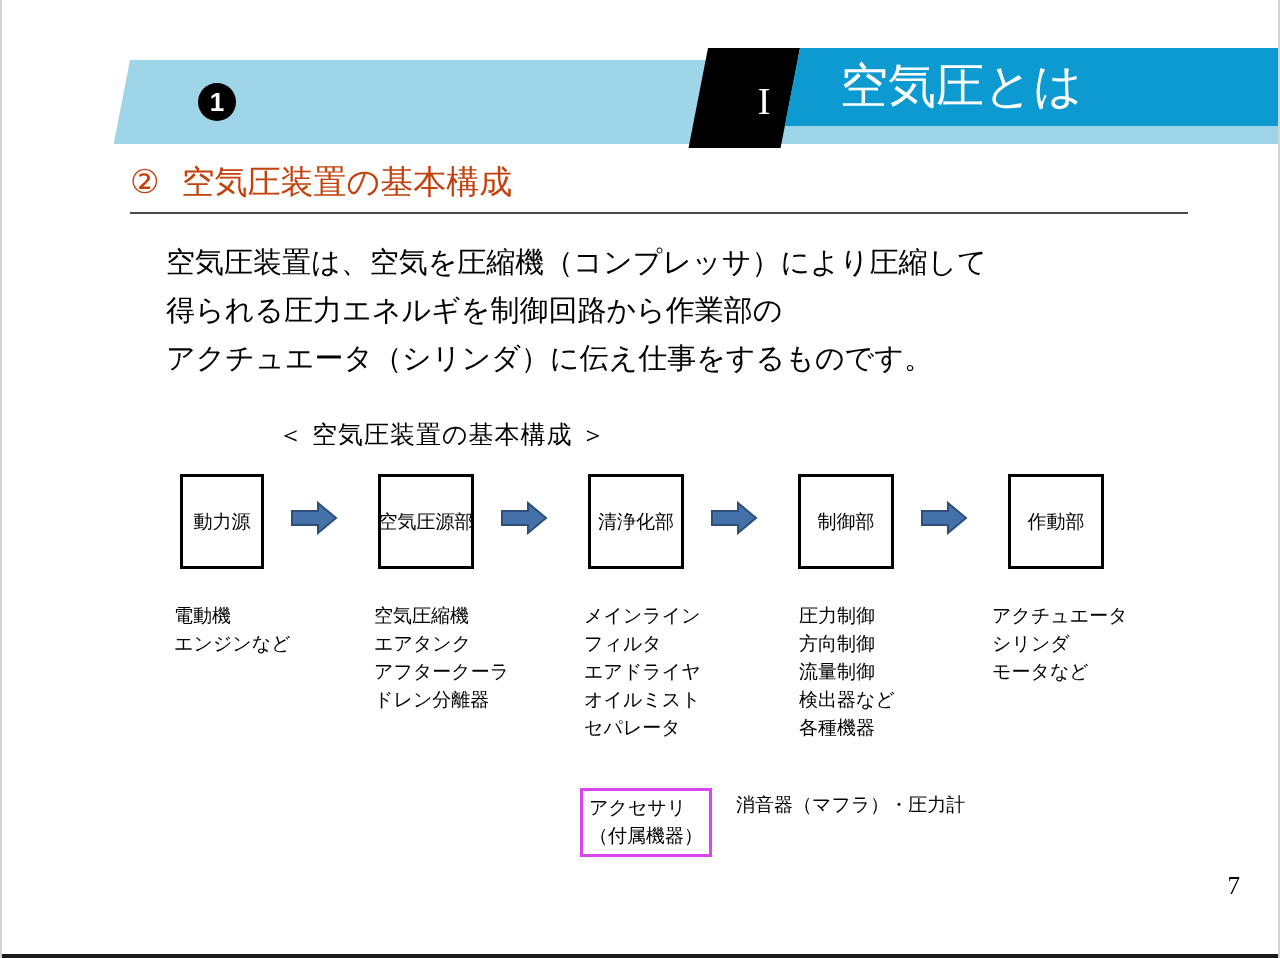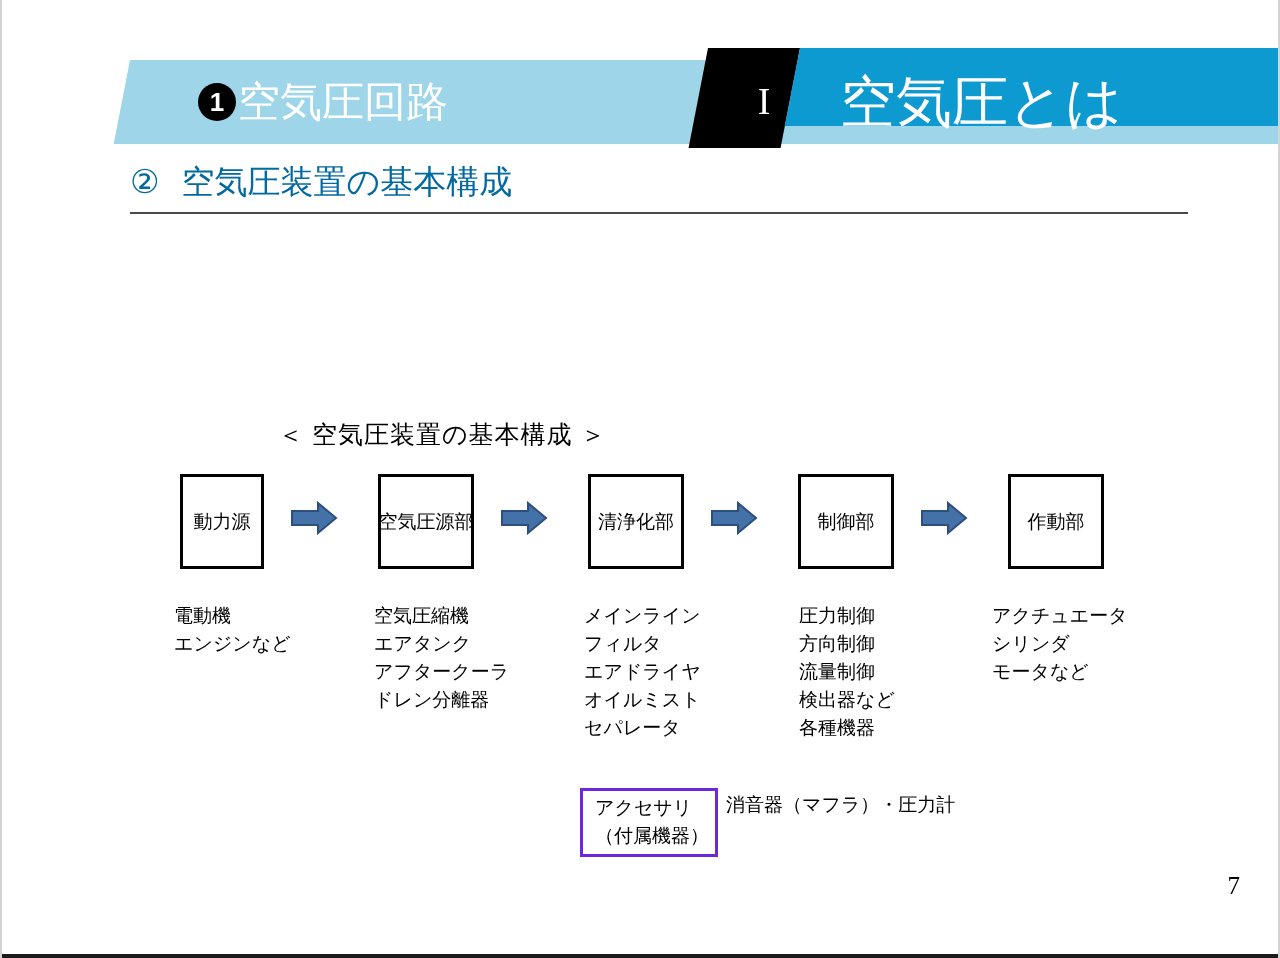--- a/index.html
+++ b/index.html
@@ -116,37 +116,37 @@
     justify-content: center;
     color: #ffffff;
     font-family: "Liberation Serif", "DejaVu Serif", serif;
     font-size: 38px;
     line-height: 1;
   }
 
   .header-right-text {
     position: absolute;
     left: 838px;
-    top: 17px;
+    top: 0;
     height: 68px;
     display: flex;
     align-items: center;
     color: #ffffff;
-    font-size: 56px;
+    font-size: 48px;
     white-space: nowrap;
   }
 
   
   .section-heading {
     position: absolute;
     left: 128px;
     top: 160px;
     width: 1060px;
     font-size: 33px;
-    color: #0369a1;
+    color: #c2410c;
     white-space: nowrap;
   }
   .section-heading .sec-num { margin-right: 22px; }
   .heading-rule {
     position: absolute;
     left: 128px;
     top: 212px;
     width: 1058px;
     height: 2px;
     background: #4a4a4a;
@@ -231,31 +231,31 @@
 
   
   .accessory {
     position: absolute;
     left: 578px;
     top: 788px;
     display: flex;
     align-items: stretch;
   }
   .accessory-box {
-    border: 3px solid #6d28d9;
+    border: 3px solid #d946ef;
     box-sizing: border-box;
-    padding: 3px 6px 4px 12px;
+    padding: 3px 6px 4px 6px;
     font-size: 19px;
     line-height: 28px;
     white-space: nowrap;
     background: #ffffff;
   }
   .accessory-box .ln { display: block; }
   .accessory-text {
-    margin-left: 8px;
+    margin-left: 24px;
     font-size: 19px;
     line-height: 28px;
     white-space: nowrap;
     padding-top: 3px;
   }
   .accessory-text .ln { display: block; }
 
   
   .page-number {
     position: absolute;
@@ -271,33 +271,37 @@
 
 <div class="slide">
 
   <div class="header">
     <div class="band-light"></div>
     <div class="band-black"></div>
     <div class="band-blue"></div>
 
     <div class="header-left-text">
       <span class="circled-num">1</span>
-      <span class="header-left-label">空気圧回路</span>
     </div>
 
     <div class="roman-num">I</div>
 
     <div class="header-right-text">空気圧とは</div>
   </div>
 
   <div class="section-heading">
     <span class="sec-num">②</span><span>空気圧装置の基本構成</span>
   </div>
   <div class="heading-rule"></div>
 
+  <div class="body-text">
+    <span class="ln">空気圧装置は、空気を圧縮機（コンプレッサ）により圧縮して</span>
+    <span class="ln">得られる圧力エネルギを制御回路から作業部の</span>
+    <span class="ln">アクチュエータ（シリンダ）に伝え仕事をするものです。</span>
+  </div>
 
   <div class="diagram-caption">＜ 空気圧装置の基本構成 ＞</div>
 
   <div class="flow-row">
 
     <div class="flow-item" style="left:0px;">
       <span class="flow-label">動力源</span>
     </div>
 
     <div class="flow-arrow" style="left:110px;">

